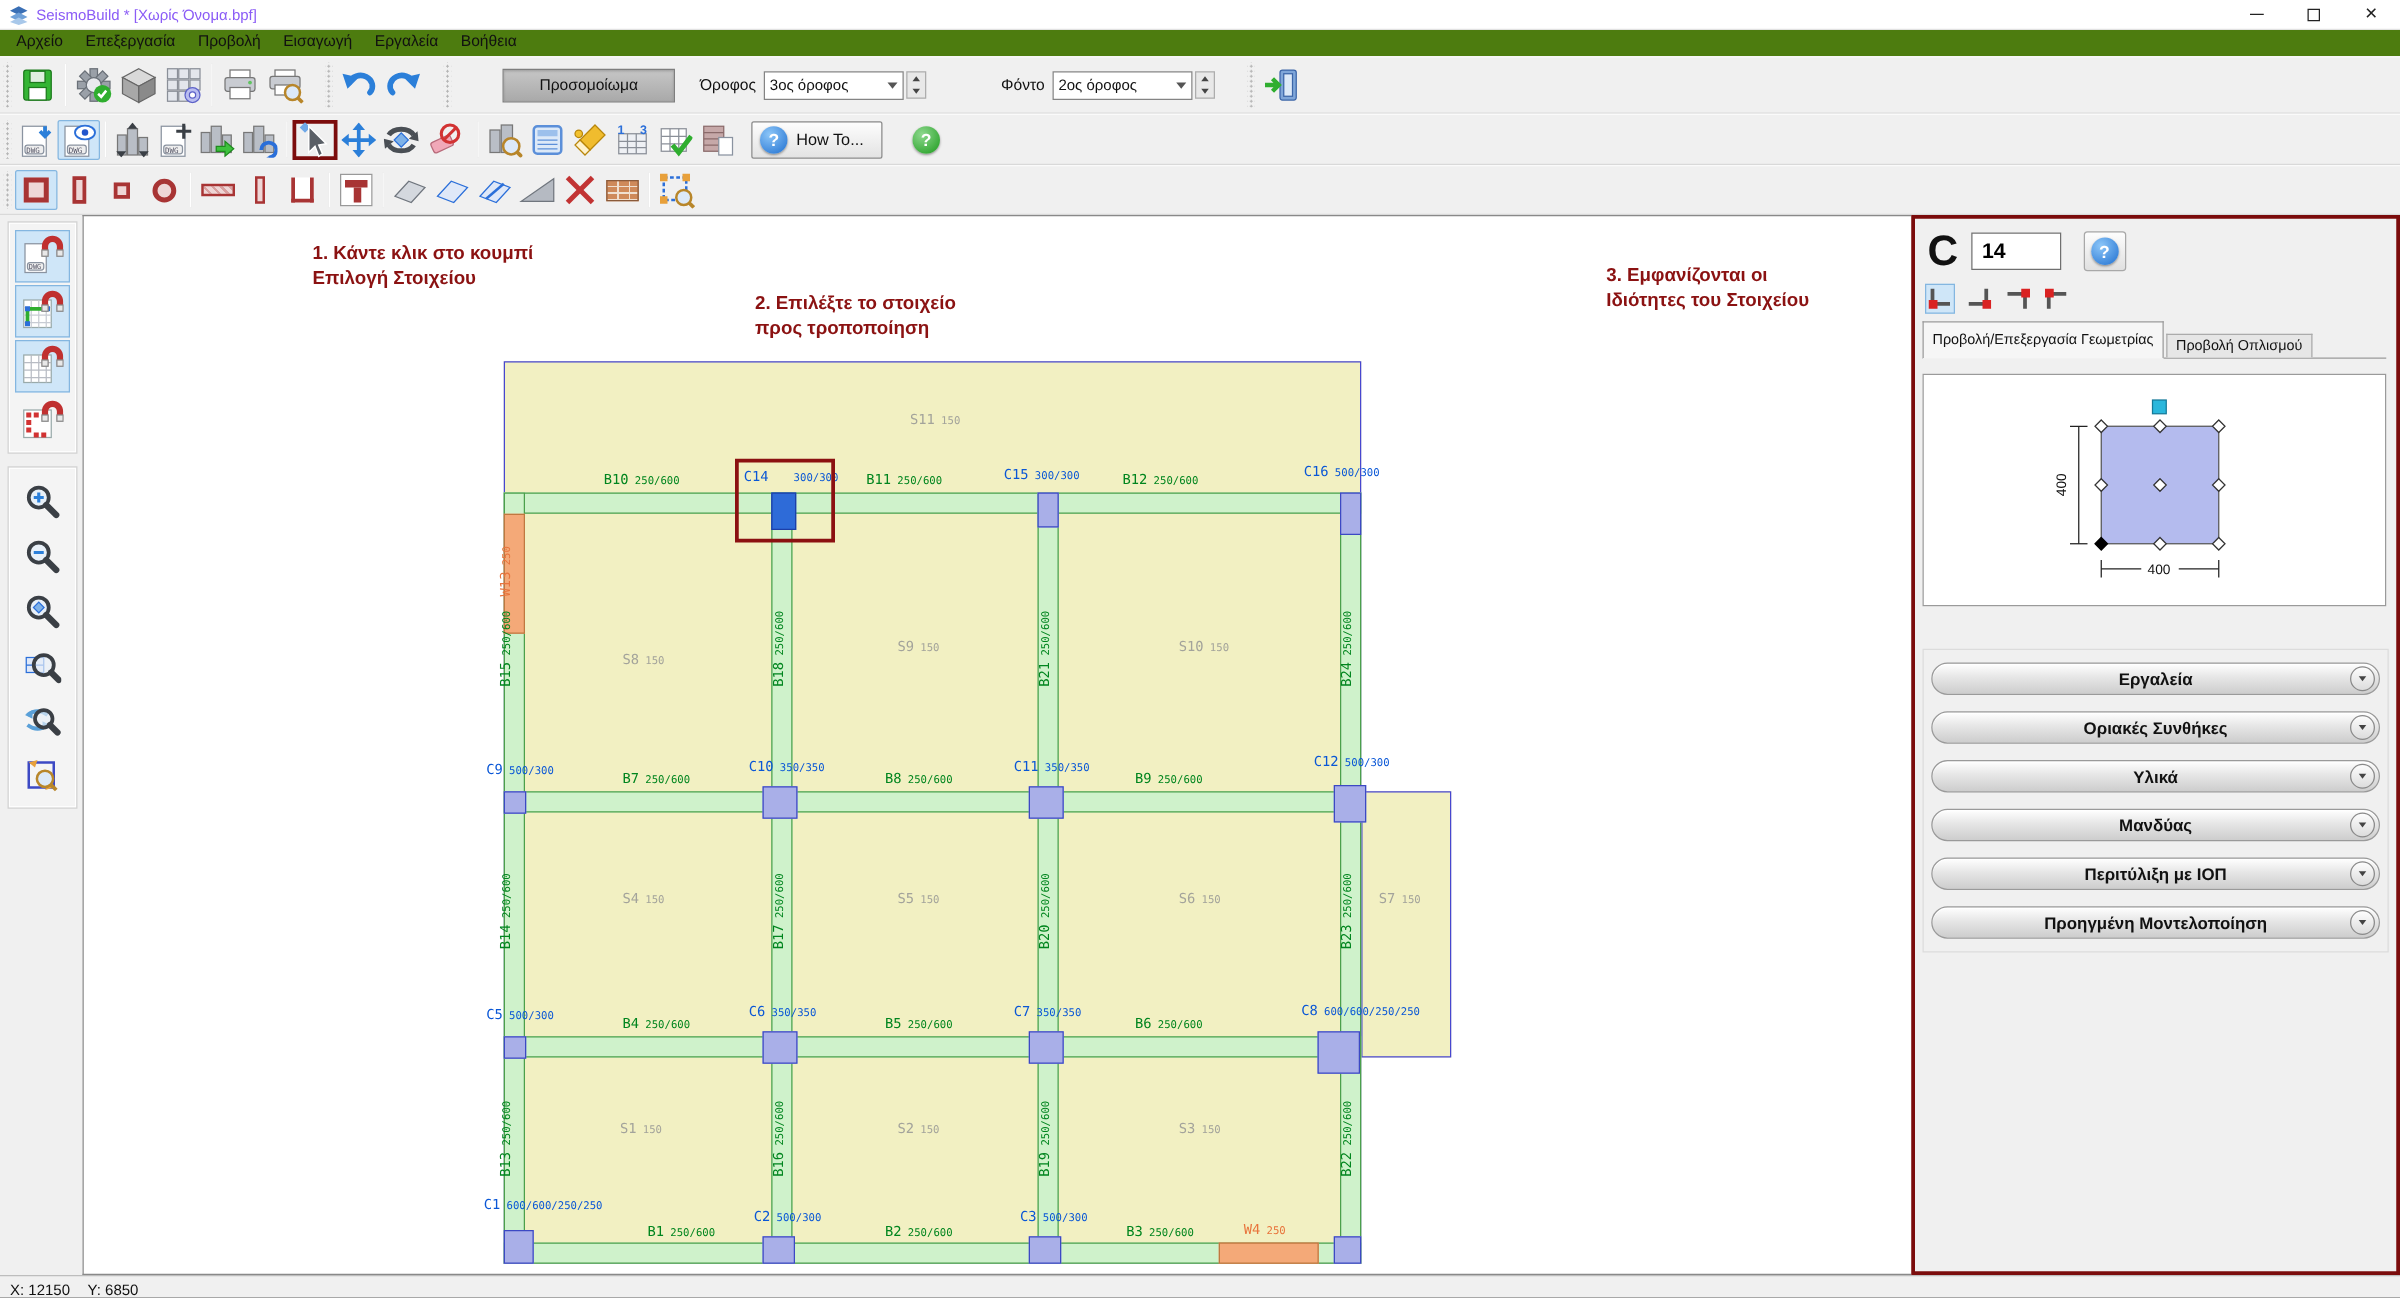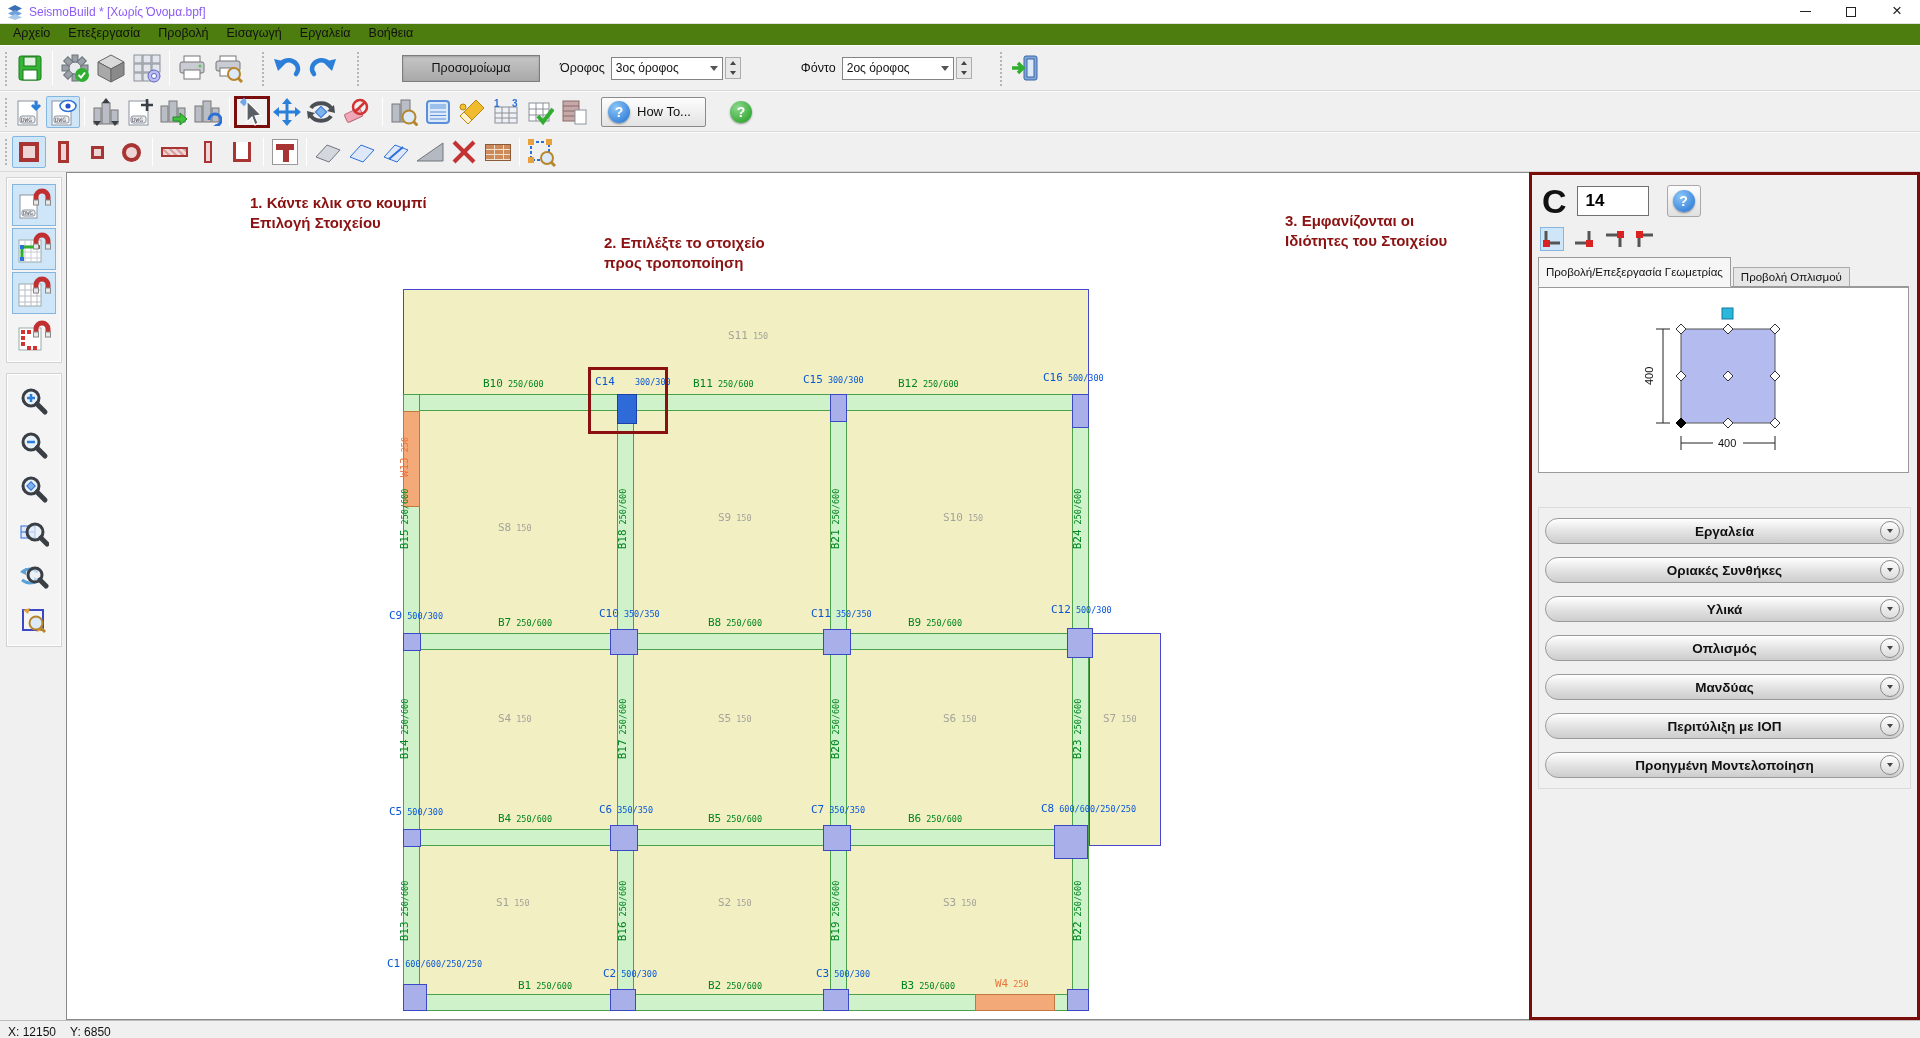--- a/index.html
+++ b/index.html
@@ -88,21 +88,21 @@
   .p-type{font-size:34px;font-weight:bold;line-height:30px;}
   .p-id{width:72px;height:30px;border:1px solid #707070;font-size:17px;font-weight:bold;padding-left:8px;font-family:"Liberation Sans",sans-serif;}
   .p-help{width:34px;height:32px;border:1px solid #a8a8a8;background:linear-gradient(#fdfdfd,#e0e0e0);border-radius:3px;display:flex;align-items:center;justify-content:center;margin-left:8px;padding:0;}
   .corner-row{display:flex;gap:7px;margin:0 0 6px 2px;}
   .corner-btn{width:24px;height:24px;display:flex;align-items:center;justify-content:center;border:1px solid transparent;background:transparent;padding:0;}
   .corner-btn.sel{background:#cfe6f8;border-color:#84b6e0;}
   .tabs{display:flex;align-items:flex-end;border-bottom:1px solid #9a9a9a;margin-right:2px;}
   .tab{padding:8px 7px;font-size:11.5px;white-space:nowrap;}
   .tab.active{background:#f6f6f6;border:1px solid #9a9a9a;border-bottom:1px solid #f6f6f6;margin-bottom:-1px;}
   .tab.inactive{background:#e6e6e6;border:1px solid #ababab;border-bottom:none;margin-left:2px;padding:3px 7px;}
-  .prev-box{border:1px solid #9a9a9a;background:#fff;margin:0 2px 0 0;height:186px;}
+  .prev-box{border:1px solid #9a9a9a;background:#fff;margin:12px 2px 0 0;height:186px;}
   .acc-wrap{margin-top:34px;border:1px solid #dcdcdc;padding:10px 6px;display:flex;flex-direction:column;gap:13px;}
   .acc-bar{height:26px;border-radius:13px;border:1px solid #9a9a9a;background:linear-gradient(#ffffff,#e6e6e6 45%,#cdcdcd);box-shadow:inset 0 1px 0 #fff;display:flex;align-items:center;justify-content:center;position:relative;font-weight:bold;font-size:13.5px;}
   .acc-btn{position:absolute;right:3px;top:2px;width:20px;height:20px;border-radius:50%;border:1px solid #8a8a8a;background:linear-gradient(#fdfdfd,#dcdcdc);display:flex;align-items:center;justify-content:center;}
   
   .statusbar{height:23px;border-top:1px solid #bdbdbd;background:#f0f0f0;display:flex;align-items:center;padding-left:8px;gap:14px;font-size:12px;}
   svg{display:block;}
   .sec-fill{fill:#b4bbee;stroke:#555;}
   .cyan{fill:#2ab7dc;stroke:#157a99;}
   .dia{fill:#fff;stroke:#333;}
   .diab{fill:#000;stroke:#000;}
@@ -963,26 +963,20 @@
               <i class="tri-down"></i>
             </span>
           </div>
           <div class="acc-bar">
             <span class="acc-label">Υλικά</span>
             <span class="acc-btn">
               <i class="tri-down"></i>
             </span>
           </div>
           <div class="acc-bar">
-            <span class="acc-label">Οπλισμός</span>
-            <span class="acc-btn">
-              <i class="tri-down"></i>
-            </span>
-          </div>
-          <div class="acc-bar">
             <span class="acc-label">Μανδύας</span>
             <span class="acc-btn">
               <i class="tri-down"></i>
             </span>
           </div>
           <div class="acc-bar">
             <span class="acc-label">Περιτύλιξη με ΙΟΠ</span>
             <span class="acc-btn">
               <i class="tri-down"></i>
             </span>

